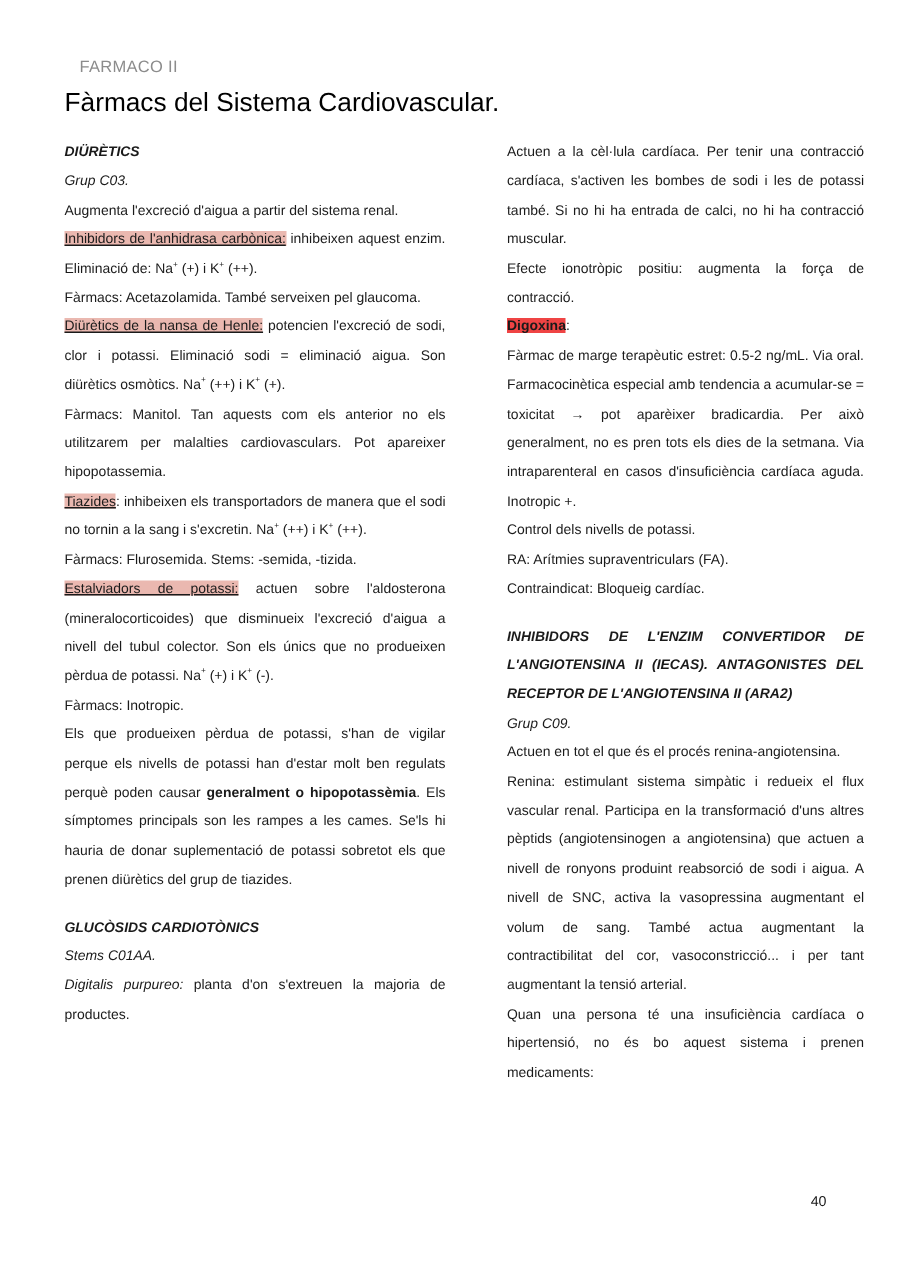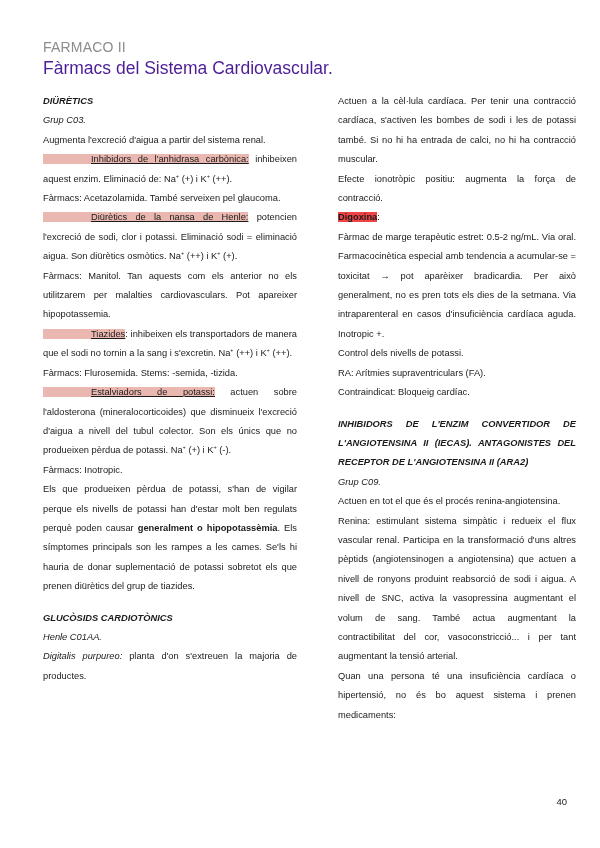--- a/index.html
+++ b/index.html
@@ -1,32 +1,32 @@
 <!DOCTYPE html>
 <html><head>
 <meta charset="utf-8">
 <style>
   html, body { margin: 0; padding: 0; background: #ffffff; }
   body { width: 600px; height: 848px; position: relative; overflow: hidden;
          font-family: "Liberation Sans", sans-serif; color: #1a1a1a; }
-  .header { position: absolute; left: 43px; top: 39px; font-size: 14px; color: #8c8c8c; letter-spacing: 0.2px; }
-  .title { position: absolute; left: 43px; top: 58px; font-size: 17.5px; color: #4c1d95; }
+  .header { position: absolute; left: 53px; top: 39px; font-size: 11px; color: #8c8c8c; letter-spacing: 0.2px; }
+  .title { position: absolute; left: 43px; top: 58px; font-size: 17.5px; color: #000000; }
   .col { position: absolute; top: 92px; font-size: 9.3px; line-height: 19.4px; }
   .col.left { left: 43px; width: 254px; }
   .col.right { left: 318px; width: 238px; margin-left: 20px; }
   p { margin: 0; text-align: justify; text-align-last: left; }
   .sec-title { font-weight: bold; font-style: italic; }
   .grp { font-style: italic; }
-  .hl { background: #eab8b0; text-decoration: underline; padding-left: 48px; }
+  .hl { background: #eab8b0; text-decoration: underline; }
   .hl-nu { background: #ef4444; font-weight: bold; }
   .b { font-weight: bold; }
   .i { font-style: italic; }
   sup { font-size: 5.5px; vertical-align: super; line-height: 0; }
   .gap { height: 12px; }
-  .pagenum { position: absolute; right: 33px; top: 796px; font-size: 9.5px; }
+  .pagenum { position: absolute; right: 49px; top: 796px; font-size: 9.5px; }
 </style>
 </head>
 <body>
 
 <div class="header">FARMACO II</div>
 <div class="title">Fàrmacs del Sistema Cardiovascular.</div>
 
 <div class="col left">
   <p class="sec-title">DIÜRÈTICS</p>
   <p class="grp">Grup C03.</p>
@@ -35,21 +35,21 @@
   <p>Fàrmacs: Acetazolamida. També serveixen pel glaucoma.</p>
   <p><span class="hl">Diürètics de la nansa de Henle:</span><span> potencien l'excreció de sodi, clor i potassi. Eliminació sodi = eliminació aigua. Son diürètics osmòtics. Na</span><sup>+</sup> <span>(++) i K</span><sup>+</sup> <span>(+).</span></p>
   <p>Fàrmacs: Manitol. Tan aquests com els anterior no els utilitzarem per malalties cardiovasculars. Pot apareixer hipopotassemia.</p>
   <p><span class="hl">Tiazides</span><span>: inhibeixen els transportadors de manera que el sodi no tornin a la sang i s'excretin. Na</span><sup>+</sup> <span>(++) i K</span><sup>+</sup> <span>(++).</span></p>
   <p>Fàrmacs: Flurosemida. Stems: -semida, -tizida.</p>
   <p><span class="hl">Estalviadors de potassi:</span><span> actuen sobre l'aldosterona (mineralocorticoides) que disminueix l'excreció d'aigua a nivell del tubul colector. Son els únics que no produeixen pèrdua de potassi. Na</span><sup>+</sup> <span>(+) i K</span><sup>+</sup> <span>(-).</span></p>
   <p>Fàrmacs: Inotropic.</p>
   <p><span>Els que produeixen pèrdua de potassi, s'han de vigilar perque els nivells de potassi han d'estar molt ben regulats perquè poden causar </span><span class="b">generalment o hipopotassèmia</span><span>. Els símptomes principals son les rampes a les cames. Se'ls hi hauria de donar suplementació de potassi sobretot els que prenen diürètics del grup de tiazides.</span></p>
   <div class="gap"></div>
   <p class="sec-title">GLUCÒSIDS CARDIOTÒNICS</p>
-  <p class="grp">Henle C01AA.</p>
+  <p class="grp">Stems C01AA.</p>
   <p><span class="i">Digitalis purpureo:</span><span> planta d'on s'extreuen la majoria de productes.</span></p>
 </div>
 
 <div class="col right">
   <p>Actuen a la cèl·lula cardíaca. Per tenir una contracció cardíaca, s'activen les bombes de sodi i les de potassi també. Si no hi ha entrada de calci, no hi ha contracció muscular.</p>
   <p>Efecte ionotròpic positiu: augmenta la força de contracció.</p>
   <p><span class="hl-nu">Digoxina</span><span>:</span></p>
   <p>Fàrmac de marge terapèutic estret: 0.5-2 ng/mL. Via oral. Farmacocinètica especial amb tendencia a acumular-se = toxicitat → pot aparèixer bradicardia. Per això generalment, no es pren tots els dies de la setmana. Via intraparenteral en casos d'insuficiència cardíaca aguda. Inotropic +.</p>
   <p>Control dels nivells de potassi.</p>
   <p>RA: Arítmies supraventriculars (FA).</p>

